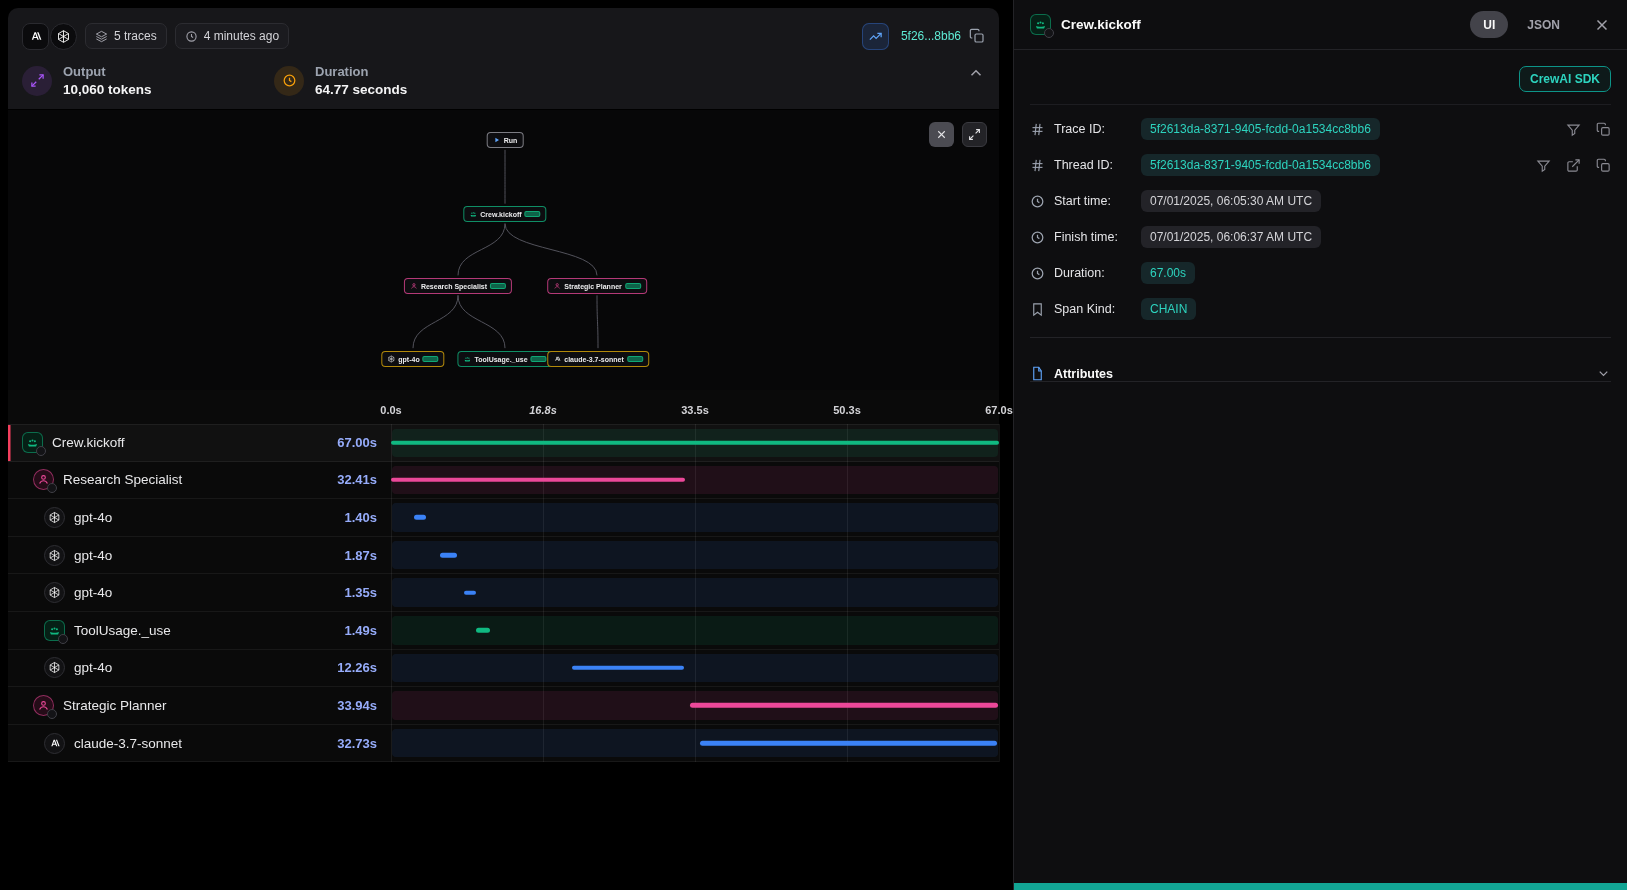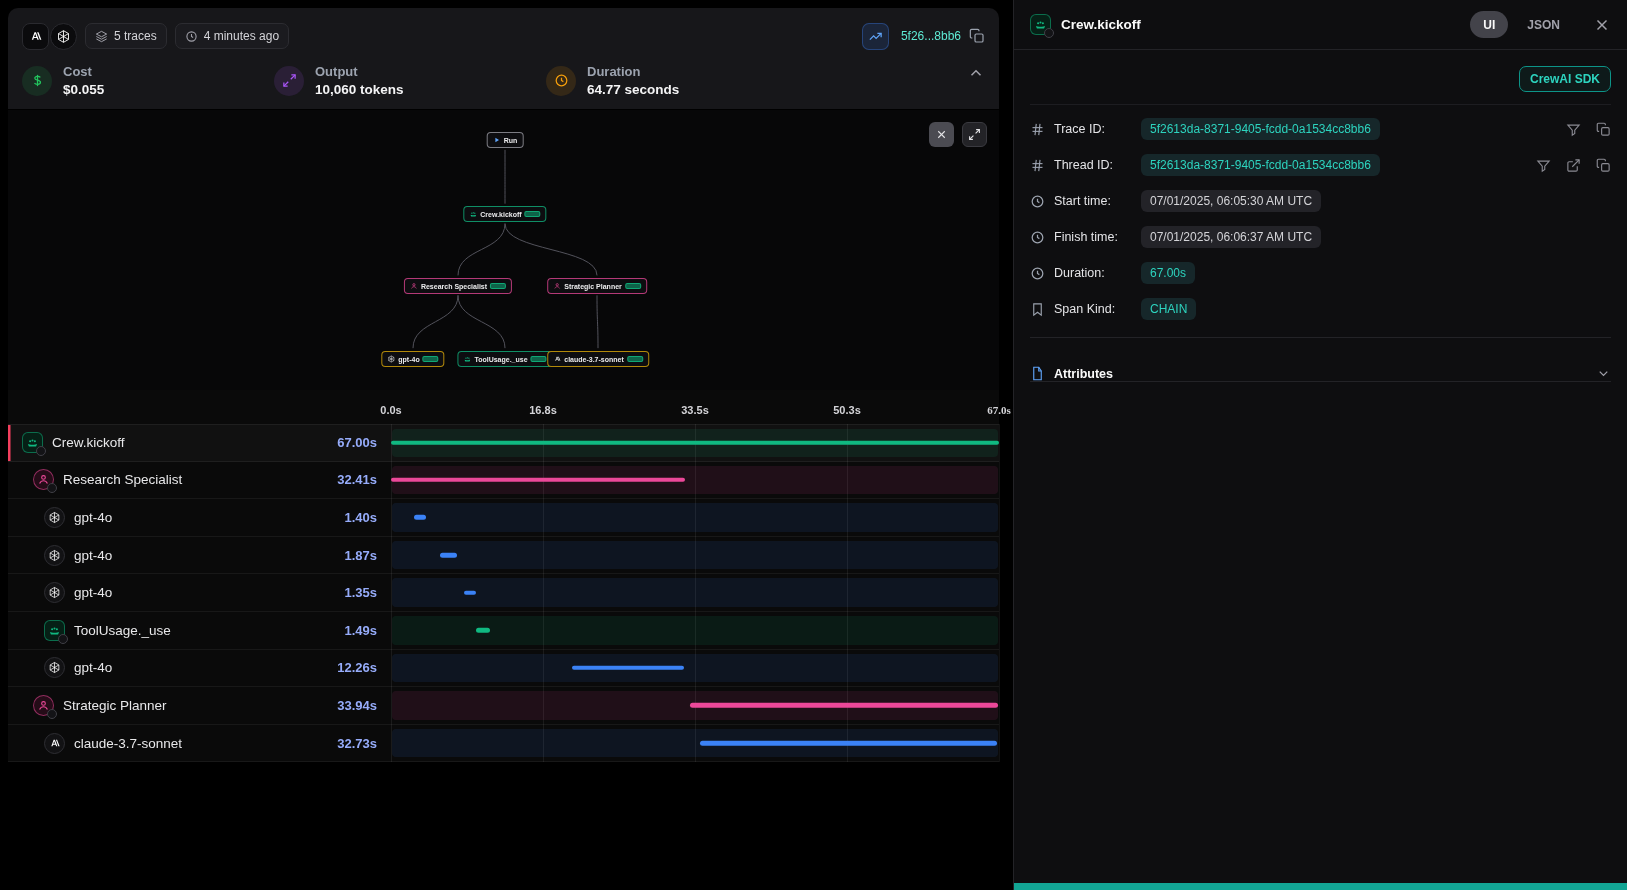--- a/index.html
+++ b/index.html
@@ -156,32 +156,20 @@
         <span class="short-id">5f26...8bb6</span>
         <button class="icon-btn">
             <svg viewBox="0 0 24 24" fill="none" stroke="currentColor" stroke-width="1.8">
               <rect x="9" y="9" width="12" height="12" rx="2"></rect>
               <path d="M5 15H4a2 2 0 0 1-2-2V4a2 2 0 0 1 2-2h9a2 2 0 0 1 2 2v1"></path>
             </svg>
           </button>
       </div>
       <div class="stats-row">
           <div class="stat">
-            <span class="stat-icon" style="color: rgb(34, 197, 94); background: rgba(34, 197, 94, 0.13);">
-              <svg viewBox="0 0 24 24" fill="none" stroke="currentColor" stroke-width="2">
-                <path d="M12 3v18"></path>
-                <path d="M16.5 7c-.9-1.2-2.4-1.8-4.5-1.8-2.6 0-4.3 1.2-4.3 3.1 0 4.1 9 2.3 9 6.6 0 1.9-1.8 3.2-4.7 3.2-2.3 0-4-.8-4.8-2.2"></path>
-              </svg>
-            </span>
-            <div class="stat-text">
-              <div class="stat-label">Cost</div>
-              <div class="stat-value">$0.055</div>
-            </div>
-          </div>
-          <div class="stat">
             <span class="stat-icon" style="color: rgb(168, 85, 247); background: rgba(168, 85, 247, 0.13);">
               <svg viewBox="0 0 24 24" fill="none" stroke="currentColor" stroke-width="2">
                 <polyline points="15 3 21 3 21 9"></polyline>
                 <polyline points="9 21 3 21 3 15"></polyline>
                 <line x1="21" y1="3" x2="14" y2="10"></line>
                 <line x1="3" y1="21" x2="10" y2="14"></line>
               </svg>
             </span>
             <div class="stat-text">
               <div class="stat-label">Output</div>
@@ -303,24 +291,24 @@
               <line x1="21" y1="3" x2="14" y2="10"></line>
               <line x1="3" y1="21" x2="10" y2="14"></line>
             </svg>
           </button>
       </div>
     </div>
 
     <div class="timeline">
       <div class="t-axis">
           <span class="tick" style="left: 0%;">0.0s</span>
-          <span class="tick" style="left: 25%;">16.8s</span>
+          <span class="tick" style="left: 25%; font-style: italic;">16.8s</span>
           <span class="tick" style="left: 50%;">33.5s</span>
           <span class="tick" style="left: 75%; margin-top: 32px;">50.3s</span>
-          <span class="tick" style="left: 100%; font-family: Liberation Serif, serif;">67.0s</span>
+          <span class="tick" style="left: 100%;">67.0s</span>
         </div>
       <div class="rows-wrap">
         <div class="gridlines">
             <div class="gl" style="left: 0%;"></div>
             <div class="gl" style="left: 25%;"></div>
             <div class="gl" style="left: 50%;"></div>
             <div class="gl" style="left: 75%;"></div>
             <div class="gl" style="left: 100%;"></div>
           </div>
         <div class="rows">

